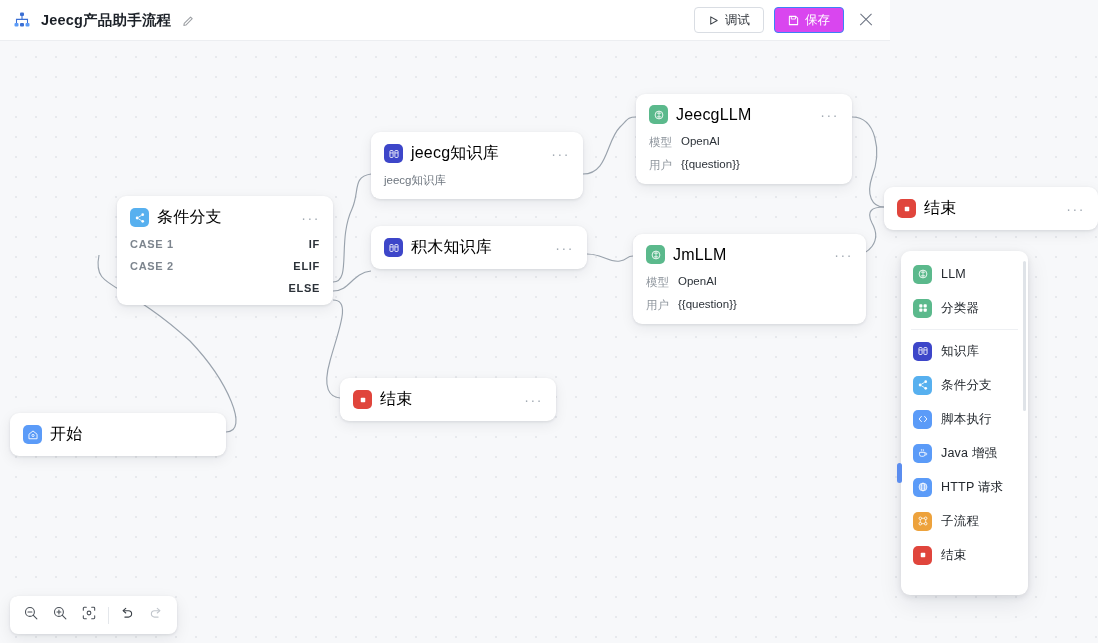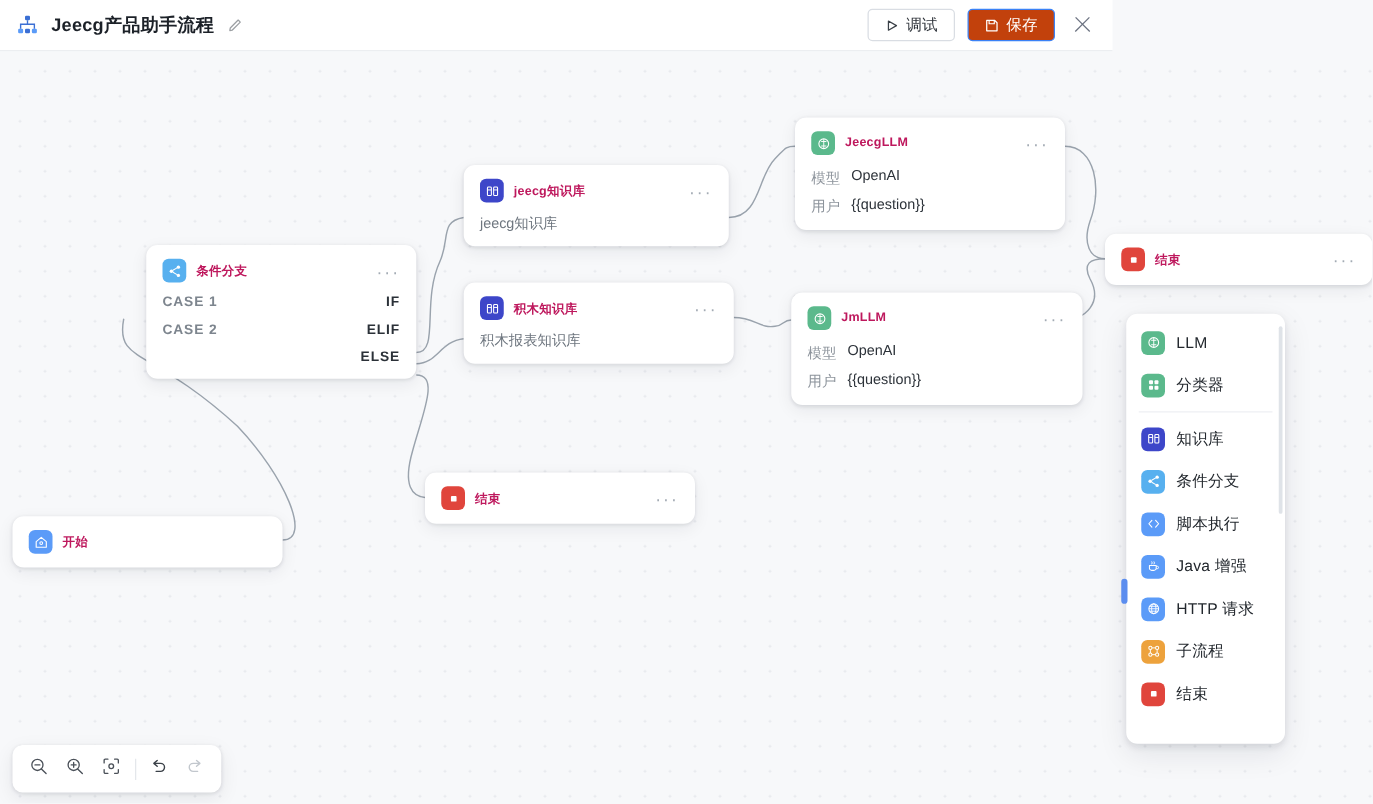--- a/index.html
+++ b/index.html
@@ -42,21 +42,21 @@
     height: 26px; border-radius: 4px; display: inline-flex;
     align-items: center; gap: 6px; padding: 0 13px;
     font-size: 12.5px; cursor: pointer; box-sizing: border-box;
     white-space: nowrap;
     text-align: right;
   }
   .btn-debug {
     background: #fff; border: 1px solid #d9dde3; color: #2c3138;
   }
   .btn-save {
-    background: #c2410c; border: 1px solid #3b82f6; color: #fff;
+    background: #d946ef; border: 1px solid #3b82f6; color: #fff;
   }
   .btn svg { display: block; }
   .close-x {
     width: 20px; height: 20px; cursor: pointer;
     position: relative; margin-left: 2px;
   }
   .close-x:before, .close-x:after {
     content: ""; position: absolute; left: 2px; top: 9px;
     width: 16px; height: 1.4px; background: #6b7280;
   }
@@ -86,21 +86,21 @@
     padding: 11px 13px 11px 13px;
   }
   .node-head { display: flex; align-items: center; }
   .node-ico {
     width: 19px; height: 19px; border-radius: 5px;
     flex: 0 0 19px; display: flex; align-items: center;
     justify-content: center; margin-right: 8px;
   }
   .node-ico svg { display: block; }
   .node-title {
-    font-size: 10px; color: #be185d; font-weight: 700;
+    font-size: 16px; color: #000000; font-weight: 400;
     letter-spacing: .2px; white-space: nowrap;
   }
   .node-dots {
     margin-left: auto; color: #a3abb4; font-size: 14px;
     letter-spacing: 1.6px; line-height: 8px; cursor: pointer;
     user-select: none; padding-left: 8px;
   }
   .node-sub {
     margin-top: 9px; font-size: 11.5px; color: #6e767f;
     white-space: nowrap;
@@ -305,21 +305,20 @@
         <span class="node-ico" style="background:#3d46c9">
           <svg viewBox="0 0 16 16" width="12" height="12">
             <rect x="2.6" y="3.4" width="4.2" height="9.2" rx="1" fill="none" stroke="#fff" stroke-width="1.15"></rect>
             <rect x="9.2" y="3.4" width="4.2" height="9.2" rx="1" fill="none" stroke="#fff" stroke-width="1.15"></rect>
             <path d="M2.6 6.6 H6.8 M9.2 6.6 H13.4" stroke="#fff" stroke-width="1.05"></path>
           </svg>
         </span>
         <span class="node-title">积木知识库</span>
         <span class="node-dots">···</span>
       </div>
-      <div class="node-sub">积木报表知识库</div>
     </div>
 
     <div class="node" id="node-end-mid">
       <div class="node-head">
         <span class="node-ico" style="background:#e0453c">
           <svg viewBox="0 0 16 16" width="12" height="12">
             <rect x="5" y="5" width="6" height="6" rx="1" fill="#fff"></rect>
           </svg>
         </span>
         <span class="node-title">结束</span>

